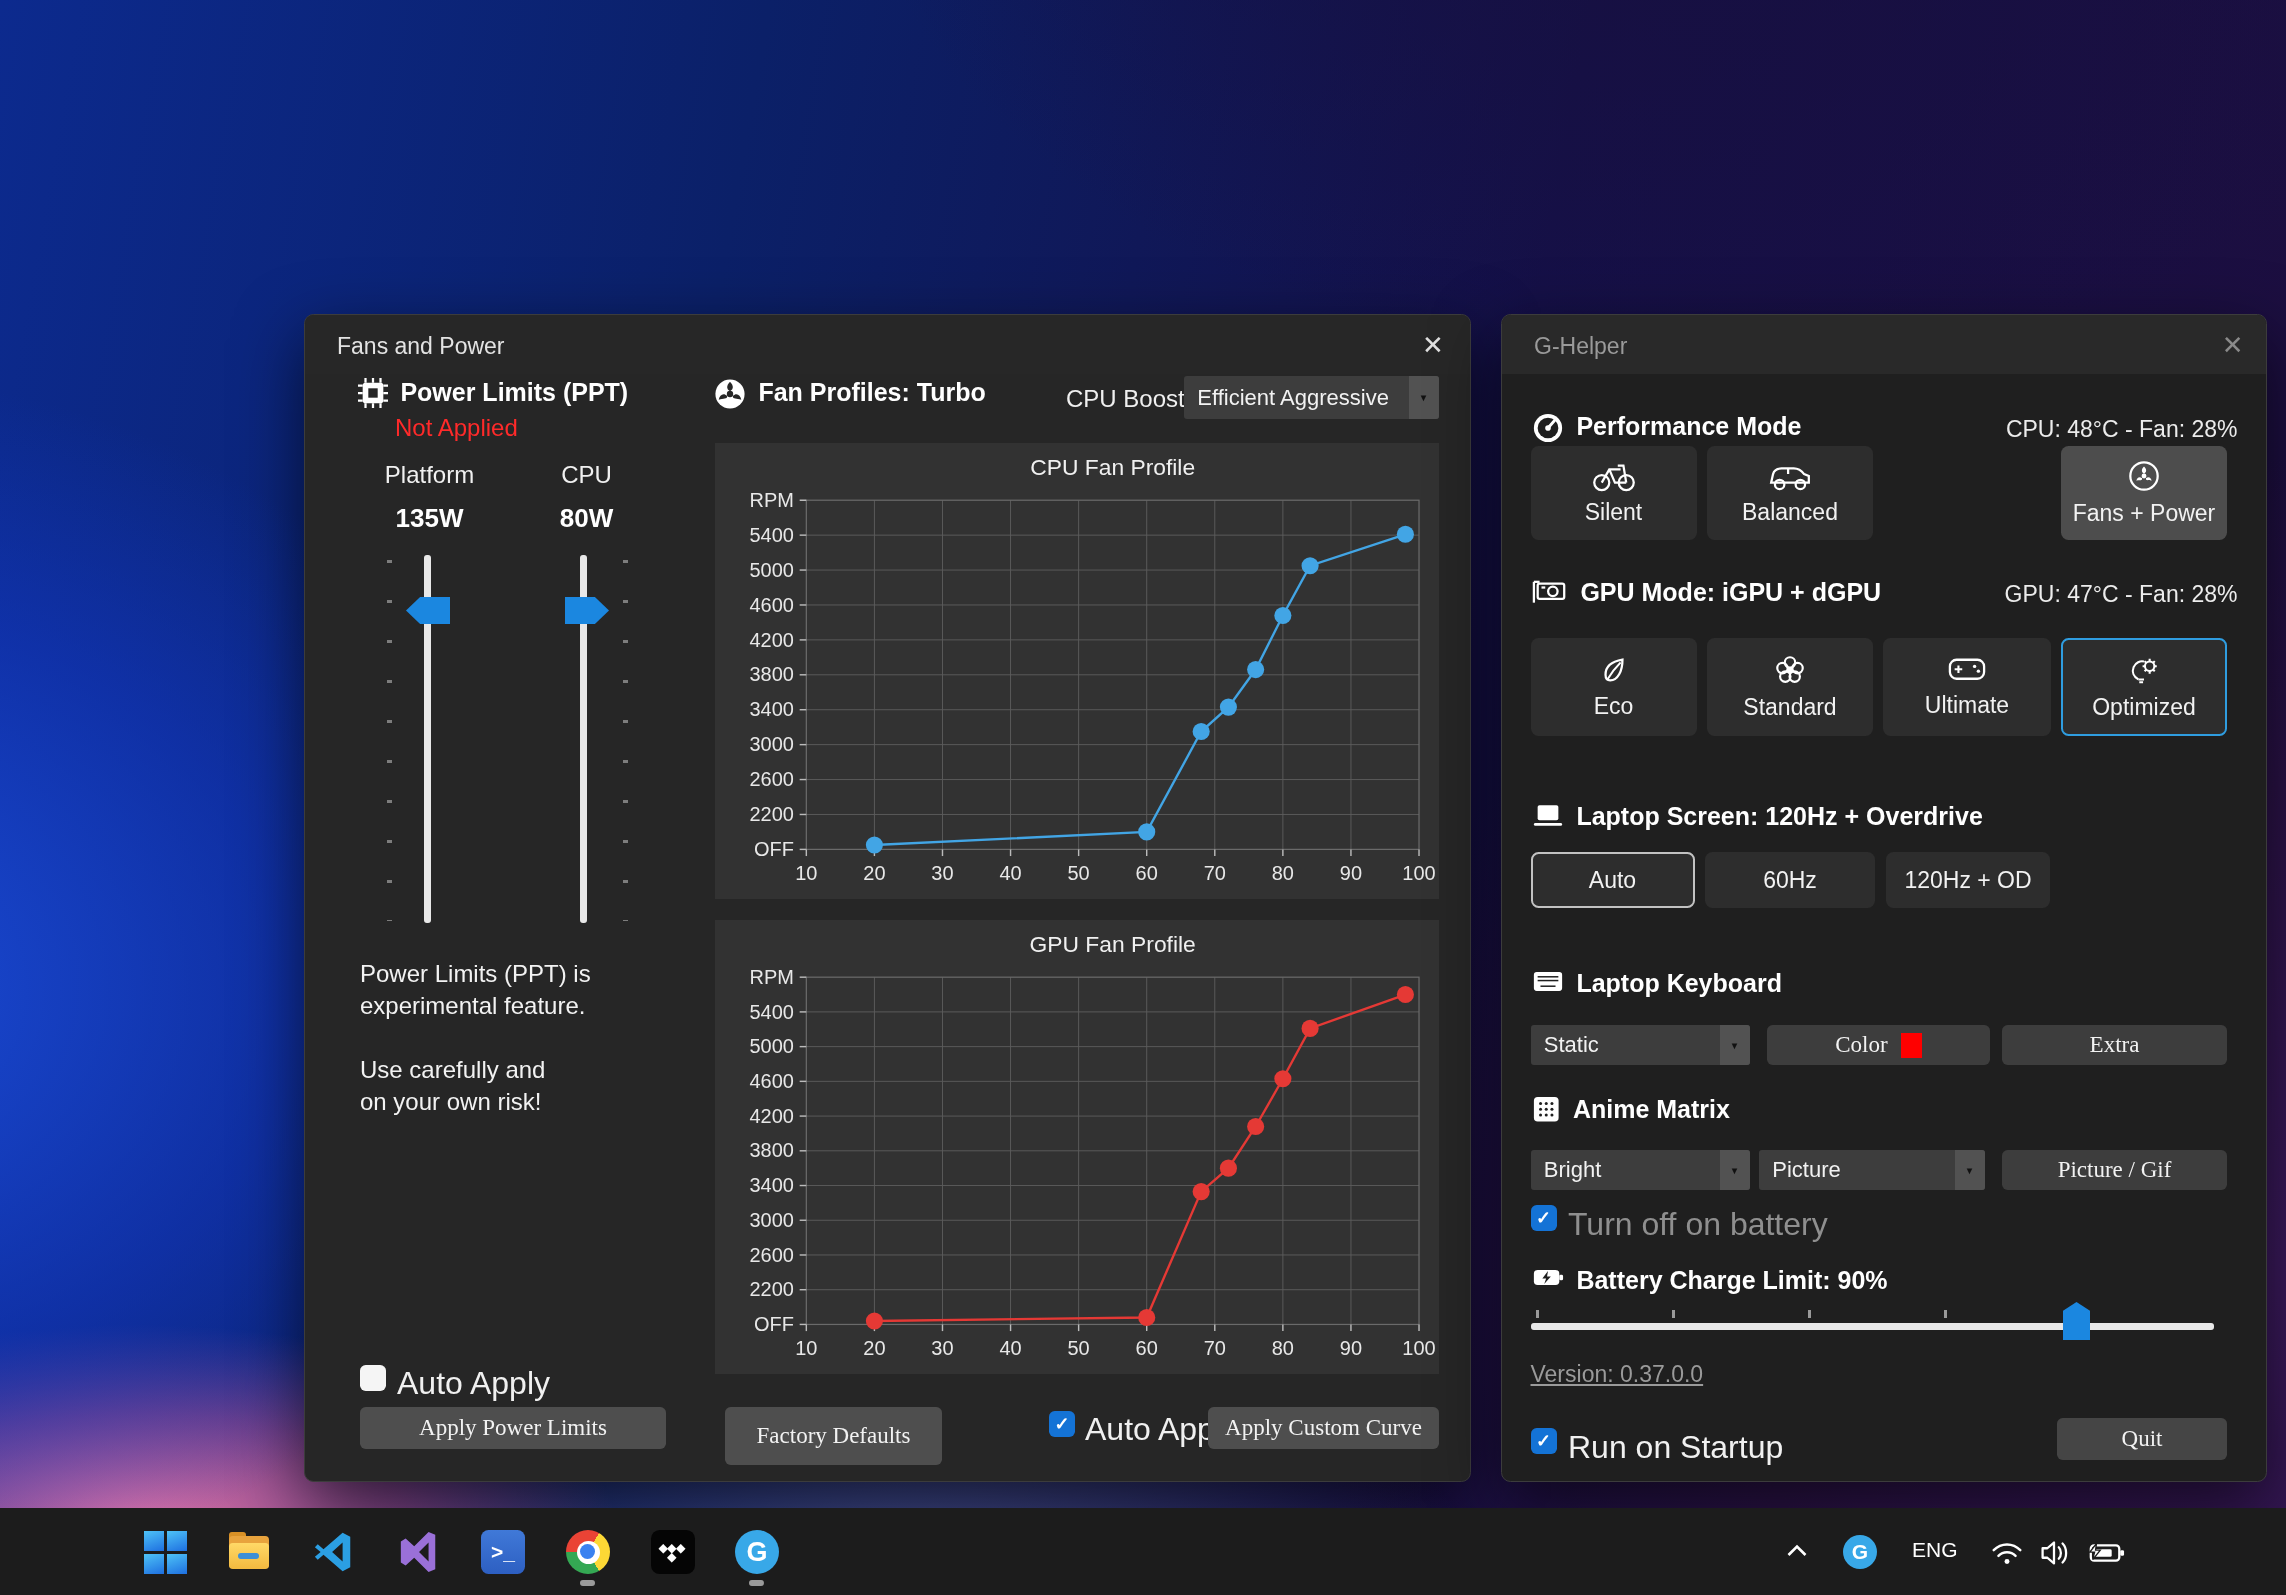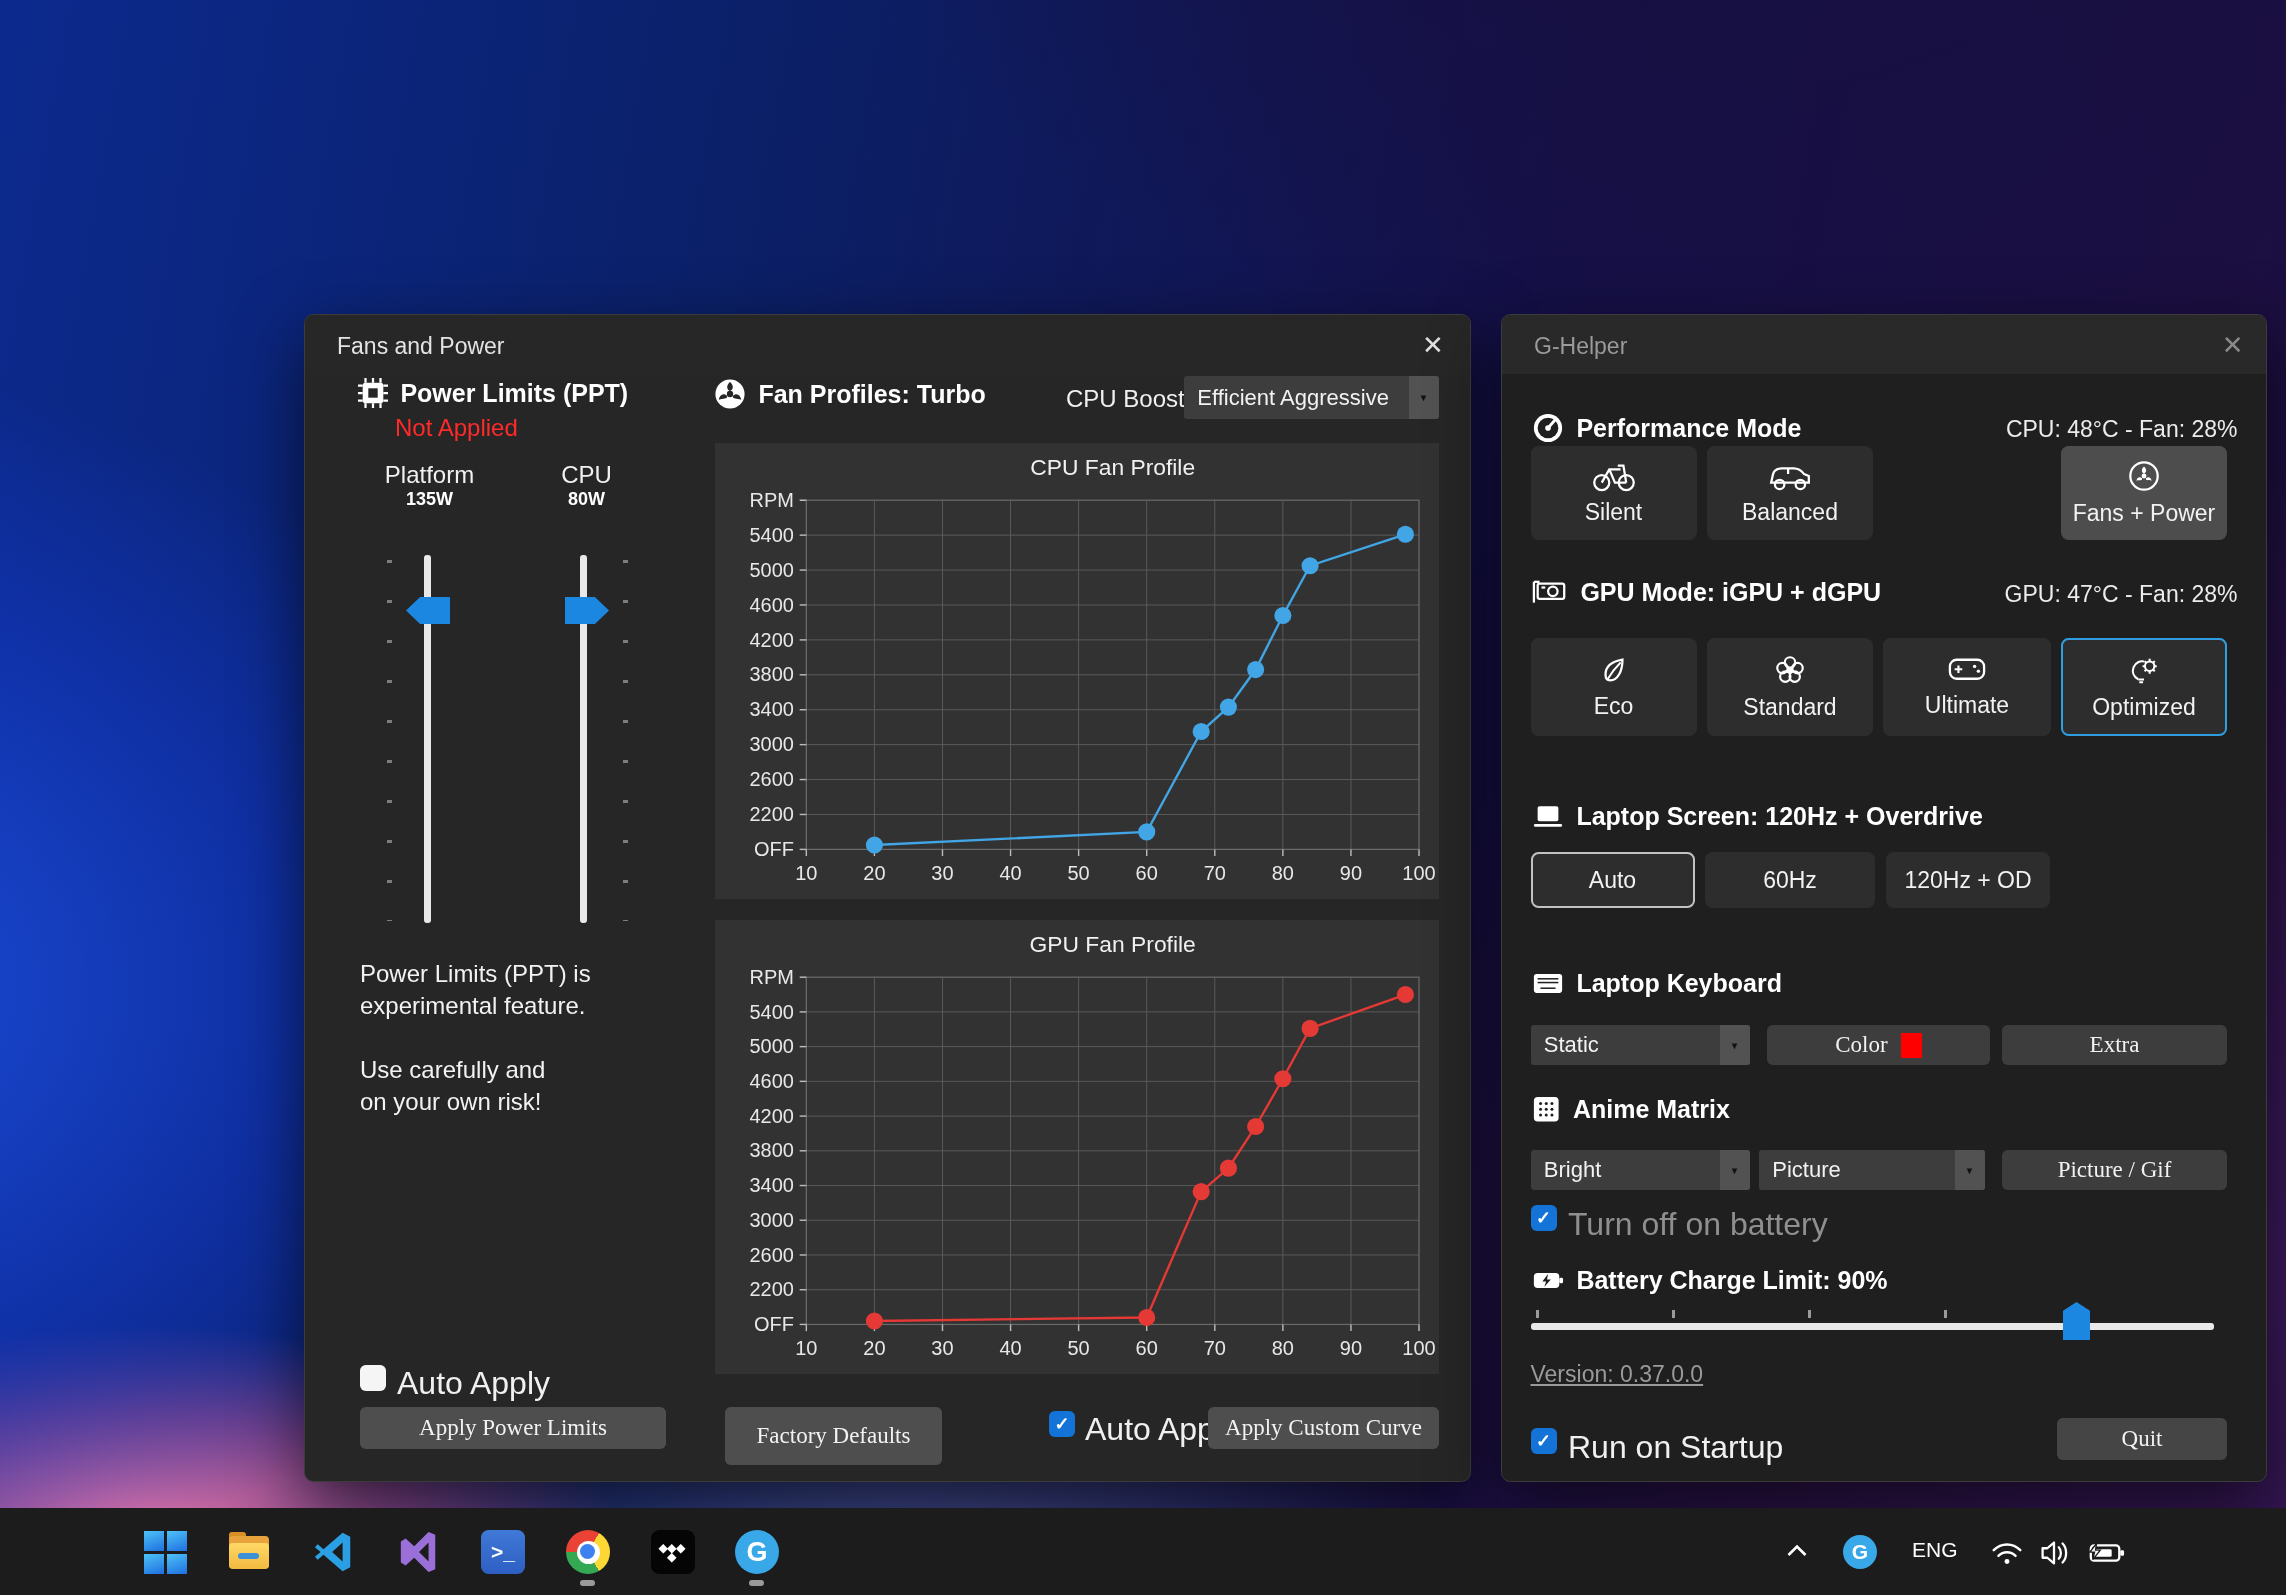--- a/index.html
+++ b/index.html
@@ -20,28 +20,28 @@
   .win-title { position:absolute; left:32px; top:18px; font-size:23px; }
   .close-x { position:absolute; top:13.3px; width:40px; height:34px; text-align:center;
     font-size:26px; line-height:34px; cursor:default; }
 
   
   #fans-win { left:304px; top:314px; width:1167px; height:1168px; background:#262626; }
   #fans-win .titlebar { background:#272727; }
   #fans-win .win-title { color:#e3e3e3; }
   #fans-win .close-x { right:17px; color:#e0e0e0; }
 
-  .sec-head { position:absolute; display:flex; align-items:center; gap:12.4px; }
+  .sec-head { position:absolute; display:flex; align-items:flex-start; gap:12.4px; }
   .sec-head .ttl { font-size:25px; font-weight:bold; color:#fff; white-space:nowrap; }
   .red-status { position:absolute; color:#ff2a2a; font-size:24px; }
 
   .pl-labels { position:absolute; left:46px; top:146px; width:314px; display:flex; }
   .pl-col { width:157px; text-align:center; }
   .pl-col .nm { font-size:24px; color:#f0f0f0; }
-  .pl-col .vw { font-size:18px; font-weight:bold; color:#fff; margin-top:0; }
+  .pl-col .vw { font-size:26px; font-weight:bold; color:#fff; margin-top:14px; }
 
   .vtrack { position:absolute; width:6.7px; height:368px; top:240px; background:#e8e8e8; border-radius:2.9px; }
   .vticks { position:absolute; width:4.8px; height:361px; top:245px;
     background:repeating-linear-gradient(to bottom,#7d7d7d 0 2.9px, rgba(0,0,0,0) 2.9px 40px); }
   .vthumb { position:absolute; width:44px; height:27px; top:282px; background:#1b87e0; }
   .vthumb.left  { clip-path:polygon(0 50%, 32% 0, 100% 0, 100% 100%, 32% 100%); }
   .vthumb.right { clip-path:polygon(100% 50%, 68% 0, 0 0, 0 100%, 68% 100%); }
 
   .warn { position:absolute; left:55px; top:643px; width:304px; font-size:24px; line-height:32px;
     color:#f2f2f2; white-space:pre-line; }

